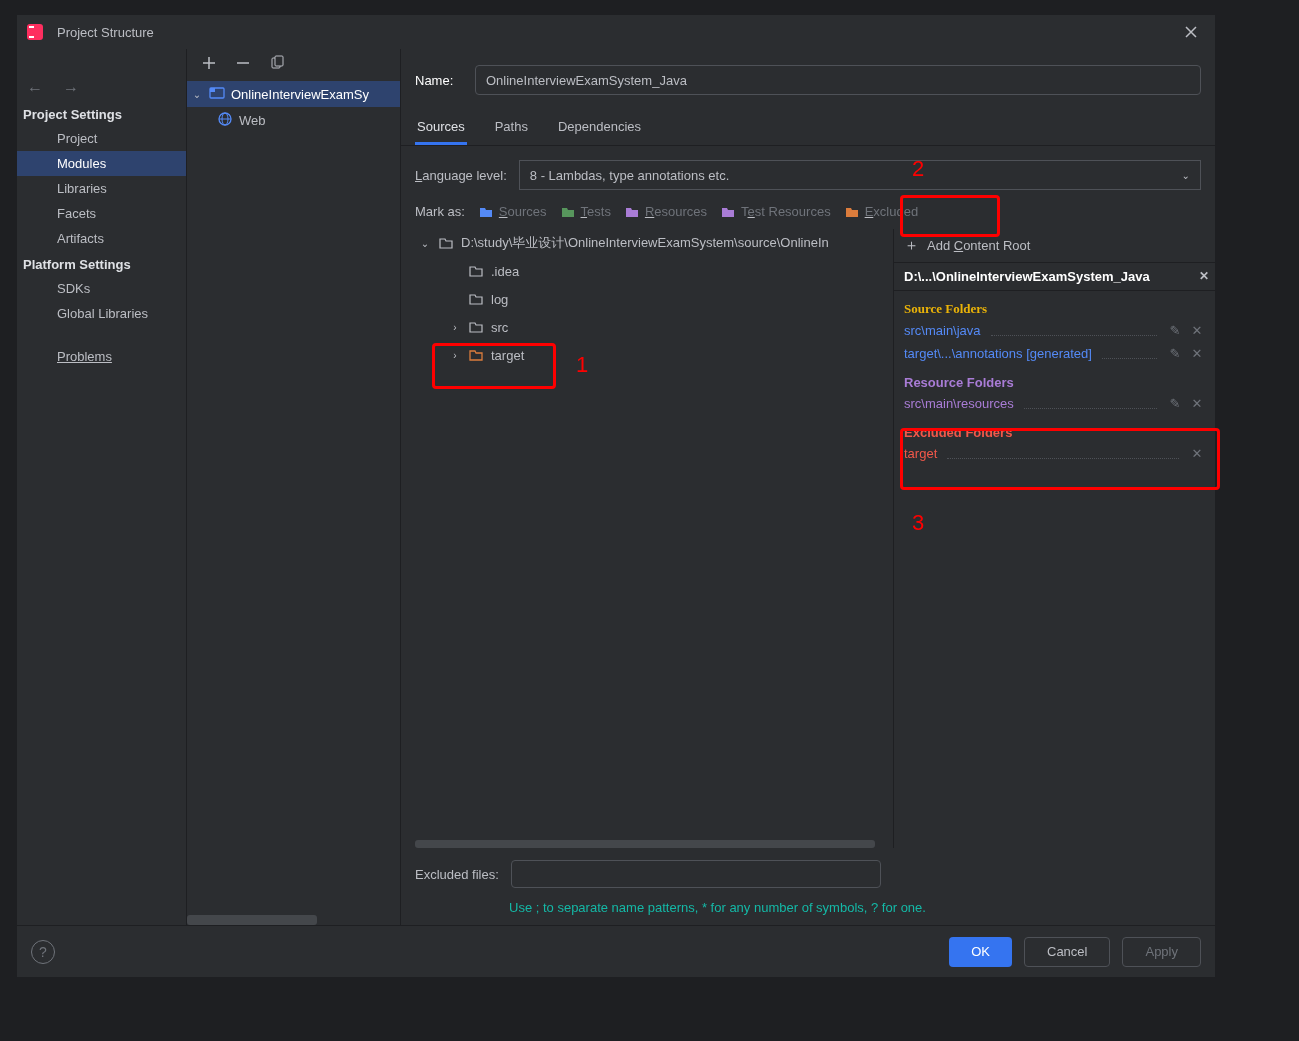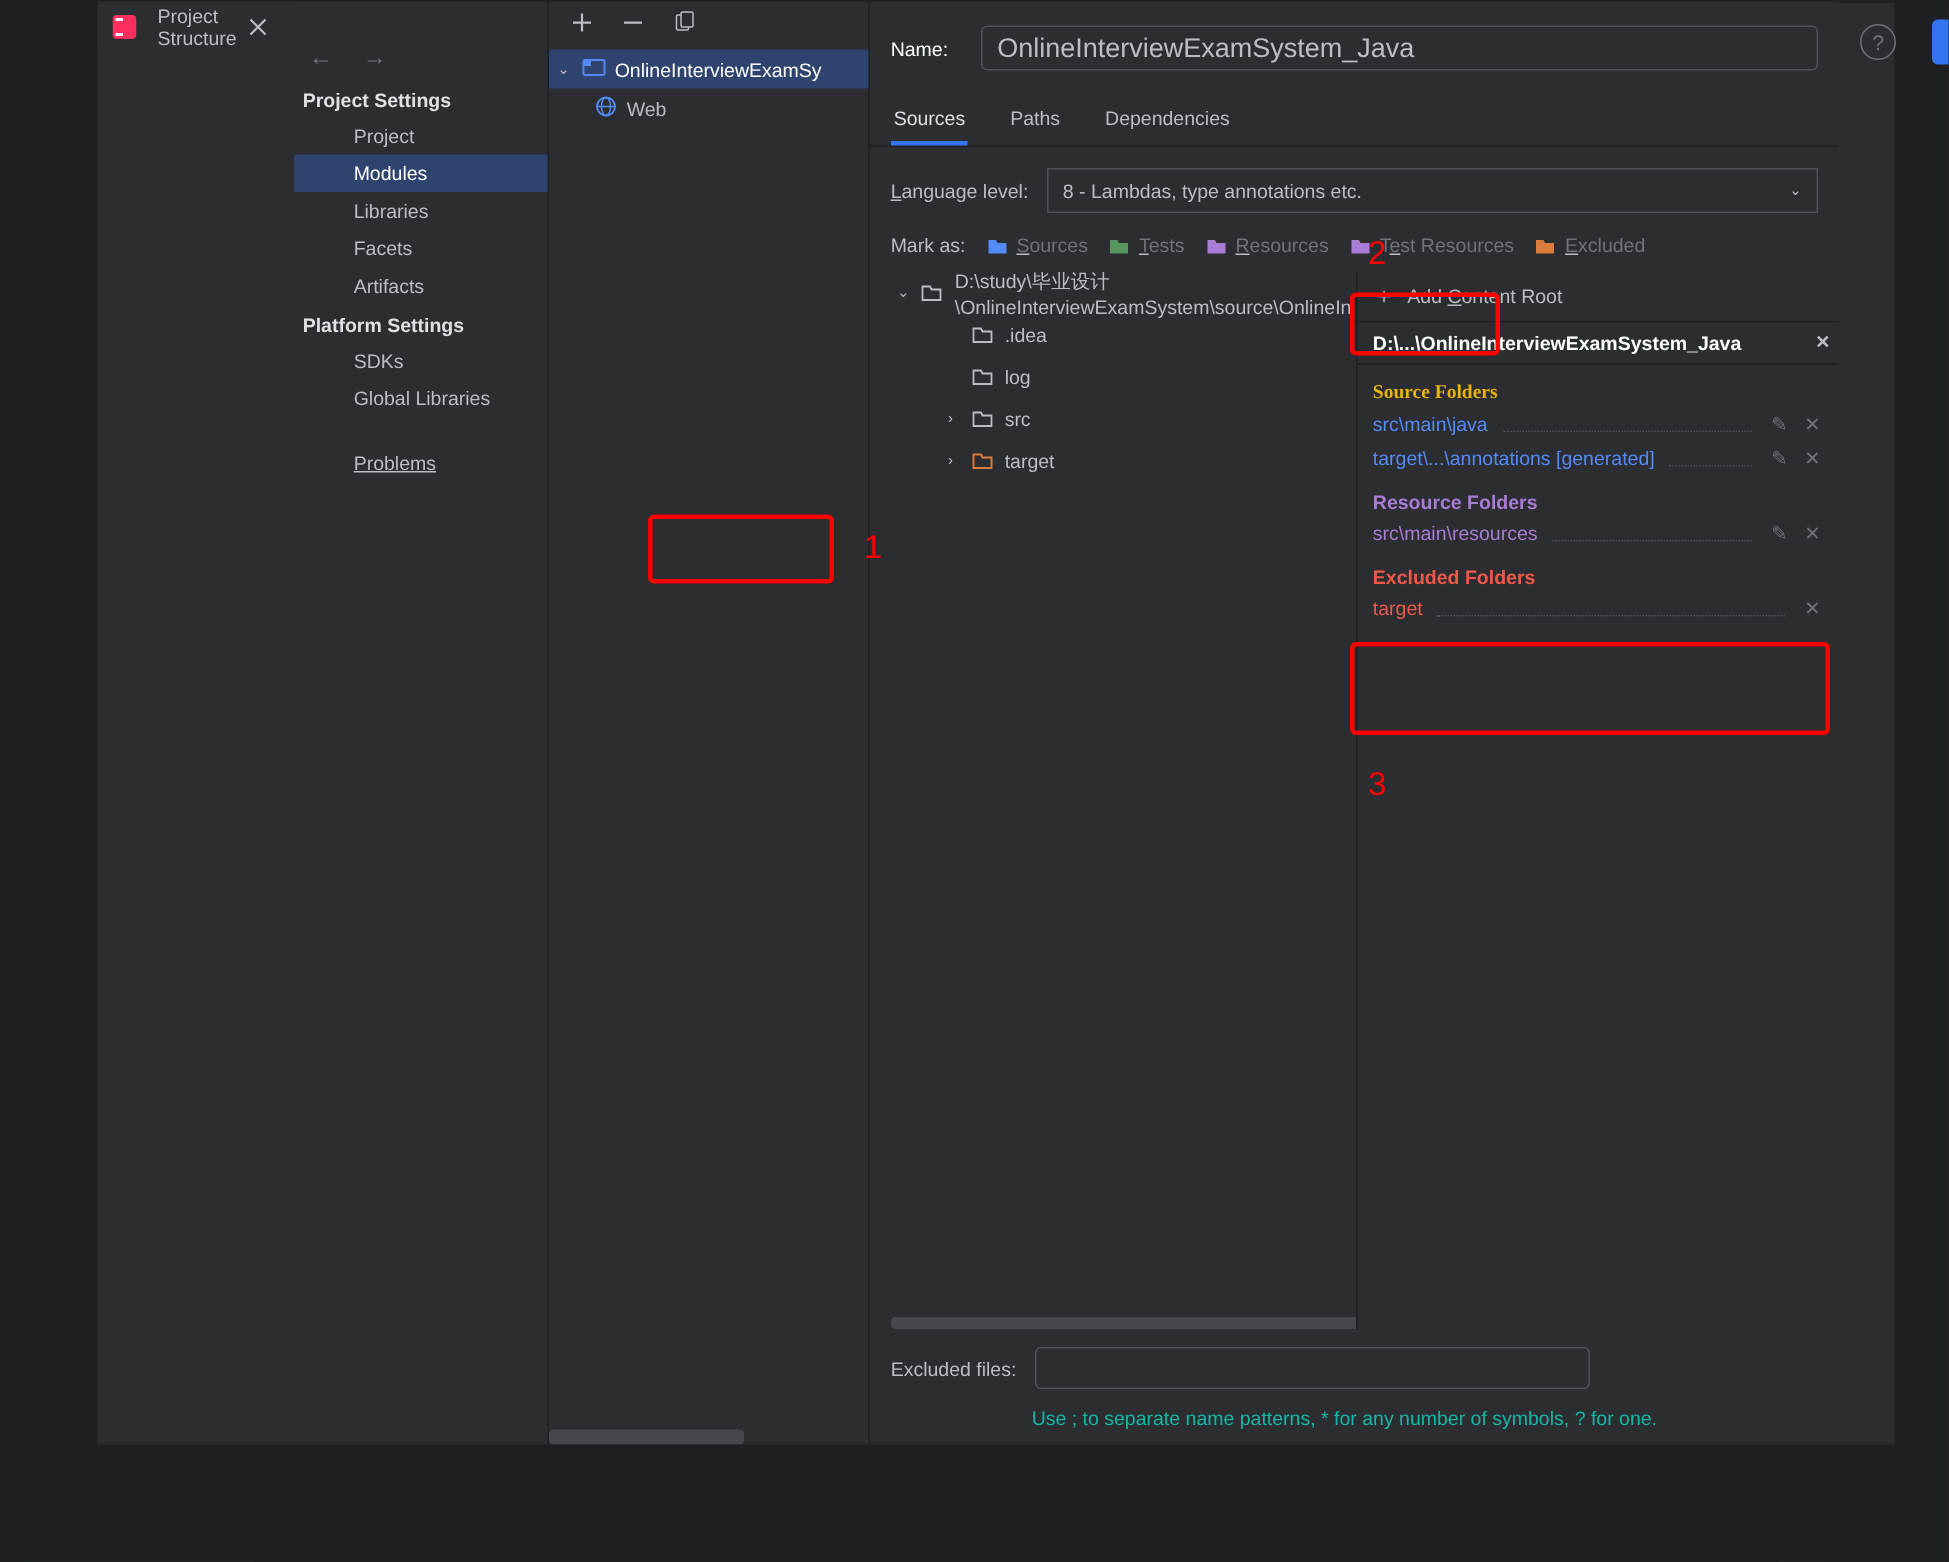--- a/index.html
+++ b/index.html
@@ -1,17 +1,17 @@
 <!DOCTYPE html>
 <html><head>
 <meta charset="utf-8">
 <style>
   * { box-sizing: border-box; margin: 0; padding: 0; font-family: "Segoe UI", Arial, sans-serif; }
   body { background: #1e1f22; color: #bcbec4; font-size: 13px; width: 1299px; height: 1041px; overflow: hidden; position: relative; }
-  .shell { position: absolute; left: 16px; top: 0; width: 1200px; height: 964px; background: #2b2d30; border: 1px solid #1e1f22; display: flex; flex-direction: row; margin-left: 48px; }
+  .shell { position: absolute; left: 16px; top: 14px; width: 1200px; height: 964px; background: #2b2d30; border: 1px solid #1e1f22; display: flex; flex-direction: column; }
   .titlebar { height: 34px; display: flex; align-items: center; padding: 0 10px; background: #2b2d30; }
   .app-icon { width: 16px; height: 16px; margin-right: 14px; }
   .title-text { flex: 1; color: #bcbec4; font-size: 13px; }
   .close-btn { width: 28px; height: 28px; display: flex; align-items: center; justify-content: center; color: #bcbec4; }
   .close-btn svg { width: 14px; height: 14px; }
   .body { flex: 1; display: flex; min-height: 0; }
   .sidebar { width: 170px; border-right: 1px solid #1e1f22; padding-top: 24px; }
   .nav-arrows { height: 28px; display: flex; align-items: center; padding-left: 10px; gap: 20px; color: #6f737a; }
   .nav-arrows span { font-size: 16px; }
   .section-label { color: #dfe1e5; font-weight: 600; padding: 6px 6px 4px 6px; font-size: 13px; }
@@ -23,21 +23,21 @@
   .tree { flex:1; padding-top:4px; overflow:hidden; position:relative; }
   .tree-scroll { position:absolute; left:0; bottom:0; height:10px; width:130px; background:#44474b; border-radius:3px; }
   .tree-row.selected { background: #2e436e; color:#fff; }
   .tree-row { display:flex; align-items:center; height:26px; padding-left:4px; gap:6px; }
   .tree-row .exp { width:12px; text-align:center; color:#bcbec4; font-size:10px; }
   .tree-row .mod-ico svg { width:16px; height:16px; }
   .tree-row.indent1 { padding-left:30px; }
   .main { flex:1; display:flex; flex-direction:column; min-width:0; }
   .fieldrow { display:flex; align-items:center; padding: 16px 14px 0 14px; gap:12px; }
   .labeltxt { width:48px; color:#ffffff; }
-  .textinput { flex:1; background:#2b2d30; border:1px solid #4e5157; border-radius:4px; height:30px; padding:0 10px; color:#bcbec4; font-size:18px; }
+  .textinput { flex:1; background:#2b2d30; border:1px solid #4e5157; border-radius:4px; height:30px; padding:0 10px; color:#bcbec4; font-size:13px; }
   .tabs { display:flex; gap:26px; padding-left:14px; margin-top:18px; border-bottom:1px solid #1e1f22; }
   .tab { padding:6px 2px 8px 2px; color:#bcbec4; }
   .tab.active { border-bottom:3px solid #3574f0; color:#dfe1e5; }
   .langrow { display:flex; align-items:center; padding:14px 14px 0 14px; gap:12px; }
   .langlabel { color:#bcbec4; }
   .underline-l { text-decoration: underline; text-decoration-color:#bcbec4; }
   .select { flex:1; background:#2b2d30; border:1px solid #4e5157; border-radius:0; height:30px; display:flex; align-items:center; padding:0 10px; justify-content:space-between; color:#bcbec4; }
   .chev { font-size:10px; color:#bcbec4; }
   .markrow { display:flex; align-items:center; padding:14px 14px 0 14px; gap:14px; flex-wrap:nowrap; position:relative; }
   .markrow-label { color:#bcbec4; white-space:nowrap; }

